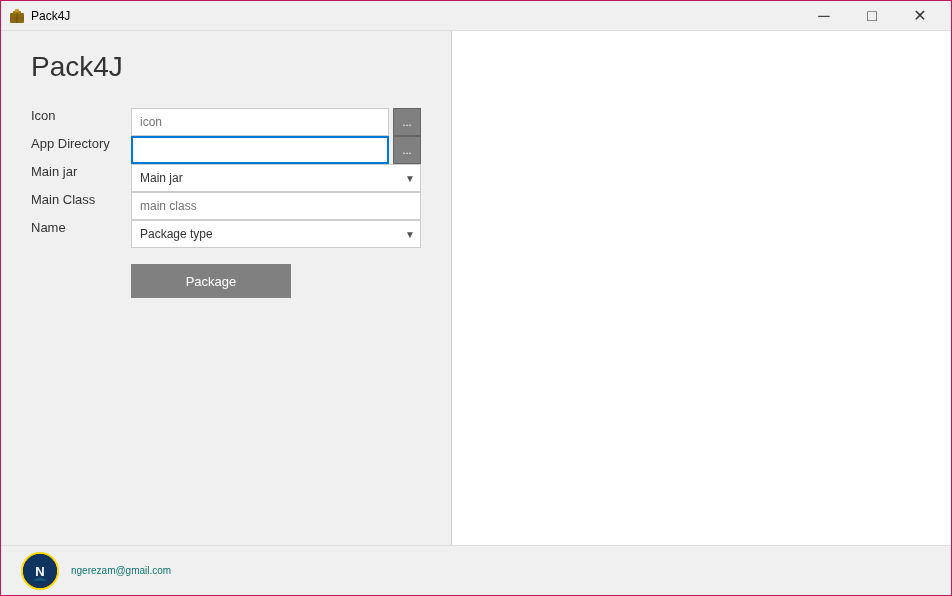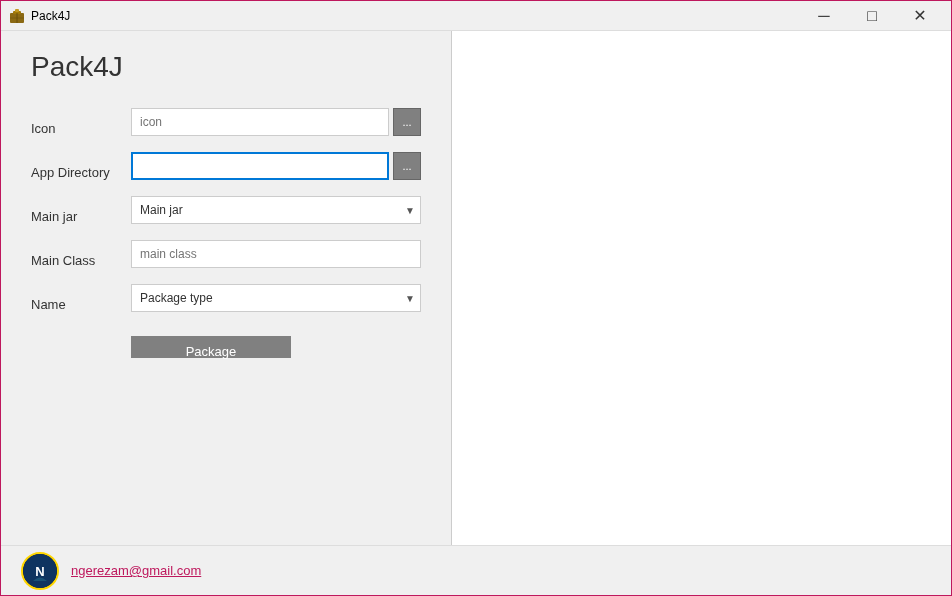--- a/index.html
+++ b/index.html
@@ -82,22 +82,22 @@
 
     .app-title {
       font-size: 28px;
       font-weight: 300;
       color: #333;
       margin-bottom: 25px;
     }
 
     .form-row {
       display: flex;
-      align-items: flex-end;
-      margin-bottom: 16px;
+      align-items: flex-start;
+      margin-bottom: 0;
     }
 
     .form-label {
       width: 100px;
       font-size: 13px;
       color: #333;
       flex-shrink: 0;
     }
 
     .form-control {
@@ -164,21 +164,21 @@
     .package-btn {
       background: #808080;
       color: white;
       border: none;
       padding: 8px 42px;
       font-size: 13px;
       cursor: pointer;
       margin-top: 8px;
       margin-left: 100px;
       width: 160px;
-      height: 22px;
+      height: 34px;
     }
 
     .right-panel {
       flex: 1;
       background: white;
       border-left: 1px solid #ccc;
     }
 
     .bottom-bar {
       height: 50px;
@@ -210,23 +210,22 @@
       background: #0f3460;
       display: flex;
       align-items: center;
       justify-content: center;
       font-weight: bold;
       font-size: 14px;
       color: white;
     }
 
     .user-email {
-      font-size: 13px;
-      color: #be185d;
-      text-decoration: underline;
+      font-size: 10px;
+      color: #0f766e;
     }
   </style>
 </head>
 <body>
 
 <div class="window">
 
   <div class="title-bar">
     <div class="title-bar-icon">
       <svg width="16" height="16" viewBox="0 0 16 16">

